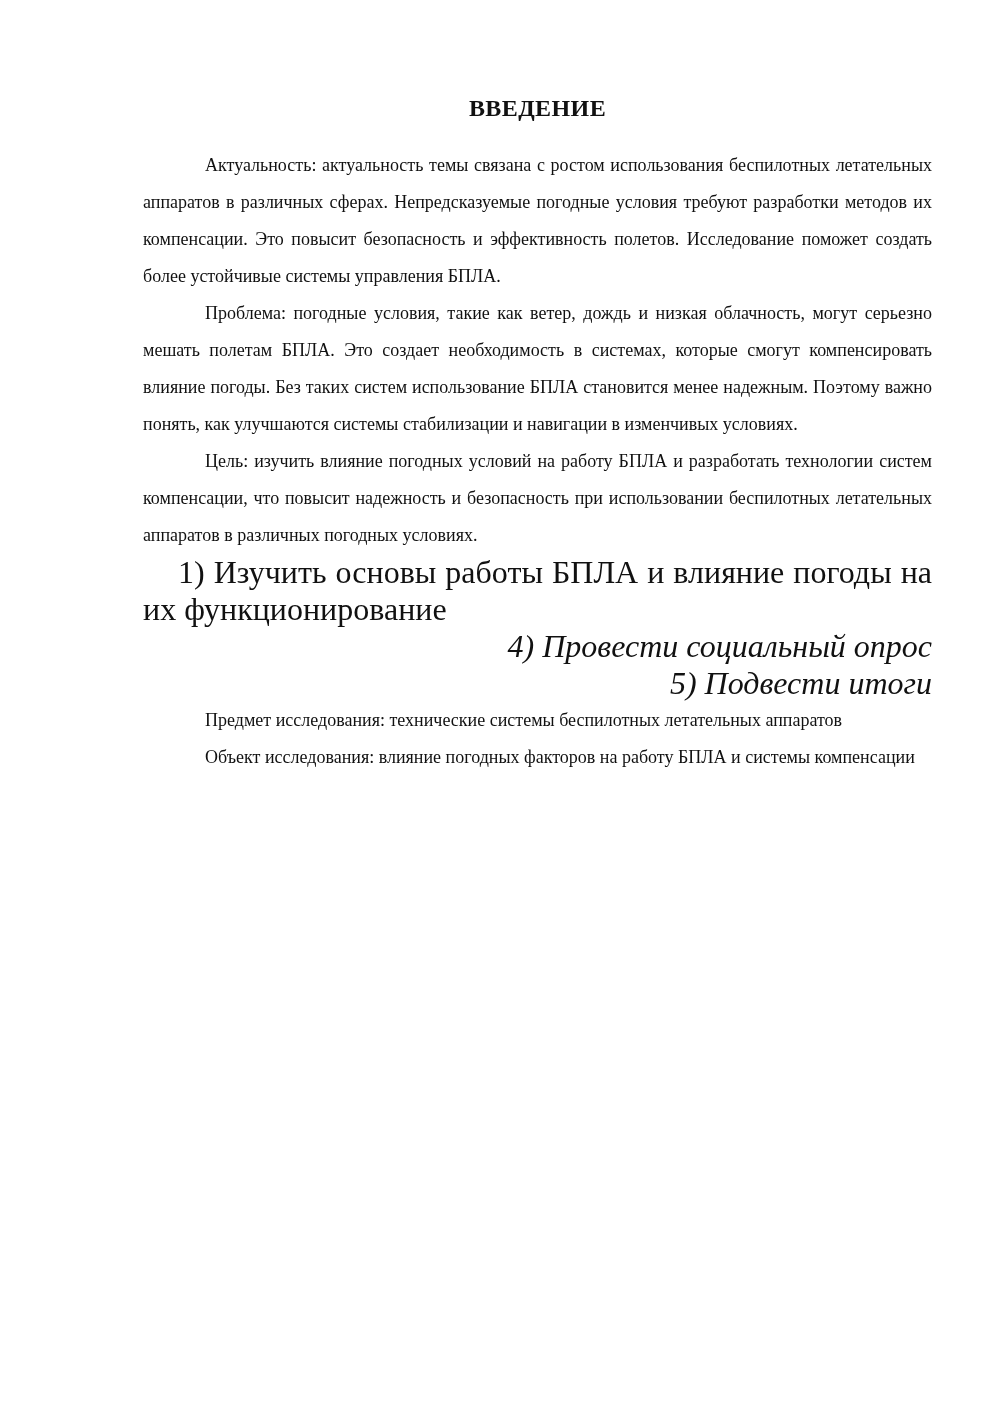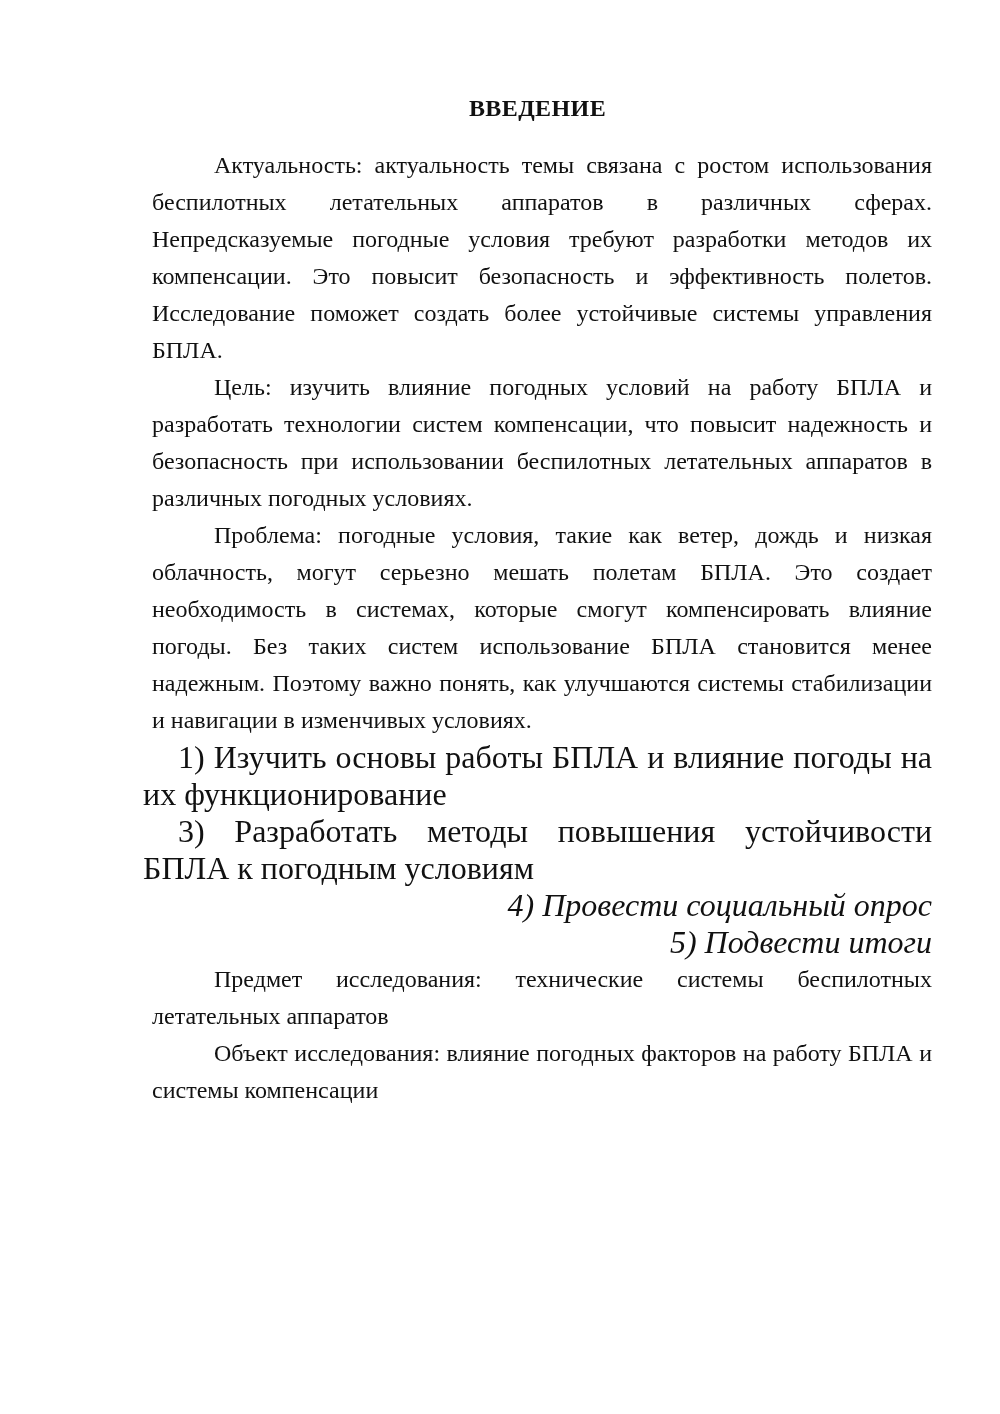--- a/index.html
+++ b/index.html
@@ -25,25 +25,25 @@
   }
   .doc-title {
     font-size: 24px;
     font-weight: bold;
     text-align: center;
     letter-spacing: 0.4px;
     margin: 0 0 20px 0;
     line-height: 37px;
   }
   p.para {
-    font-size: 24px;
+    font-size: 18px;
     line-height: 37px;
     text-align: justify;
     text-justify: inter-word;
-    margin: 0 0 0 9px;
+    margin: 0 0 0 0;
     text-indent: 62px;
     hyphens: none;
     -webkit-hyphens: none;
   }
   p.para.last-left {
     text-align: left;
   }
   p.list-item {
     font-size: 32px;
     line-height: 37px;
@@ -71,29 +71,28 @@
 <body>
 
 <div class="page">
 
   <div class="content">
 
     <h1 class="doc-title">ВВЕДЕНИЕ</h1>
 
     <p class="para">Актуальность: актуальность темы связана с ростом использования беспилотных летательных аппаратов в различных сферах. Непредсказуемые погодные условия требуют разработки методов их компенсации. Это повысит безопасность и эффективность полетов. Исследование поможет создать более устойчивые системы управления БПЛА.</p>
 
+    <p class="para">Проблема: погодные условия, такие как ветер, дождь и низкая облачность, могут серьезно мешать полетам БПЛА. Это создает необходимость в системах, которые смогут компенсировать влияние погоды. Без таких систем использование БПЛА становится менее надежным. Поэтому важно понять, как улучшаются системы стабилизации и навигации в изменчивых условиях.</p>
+
     <p class="para">Цель: изучить влияние погодных условий на работу БПЛА и разработать технологии систем компенсации, что повысит надежность и безопасность при использовании беспилотных летательных аппаратов в различных погодных условиях.</p>
-
-    <p class="para">Проблема: погодные условия, такие как ветер, дождь и низкая облачность, могут серьезно мешать полетам БПЛА. Это создает необходимость в системах, которые смогут компенсировать влияние погоды. Без таких систем использование БПЛА становится менее надежным. Поэтому важно понять, как улучшаются системы стабилизации и навигации в изменчивых условиях.</p>
 
 
     <p class="list-item">1) Изучить основы работы БПЛА и влияние погоды на их функционирование</p>
 
 
-    <p class="list-item">3) Разработать методы повышения устойчивости БПЛА к погодным условиям</p>
 
     <p class="list-item short">4) Провести социальный опрос</p>
 
     <p class="list-item short">5) Подвести итоги</p>
 
     <p class="para">Предмет исследования: технические системы беспилотных летательных аппаратов</p>
 
     <p class="para">Объект исследования: влияние погодных факторов на работу БПЛА и системы компенсации</p>
 
   </div>

